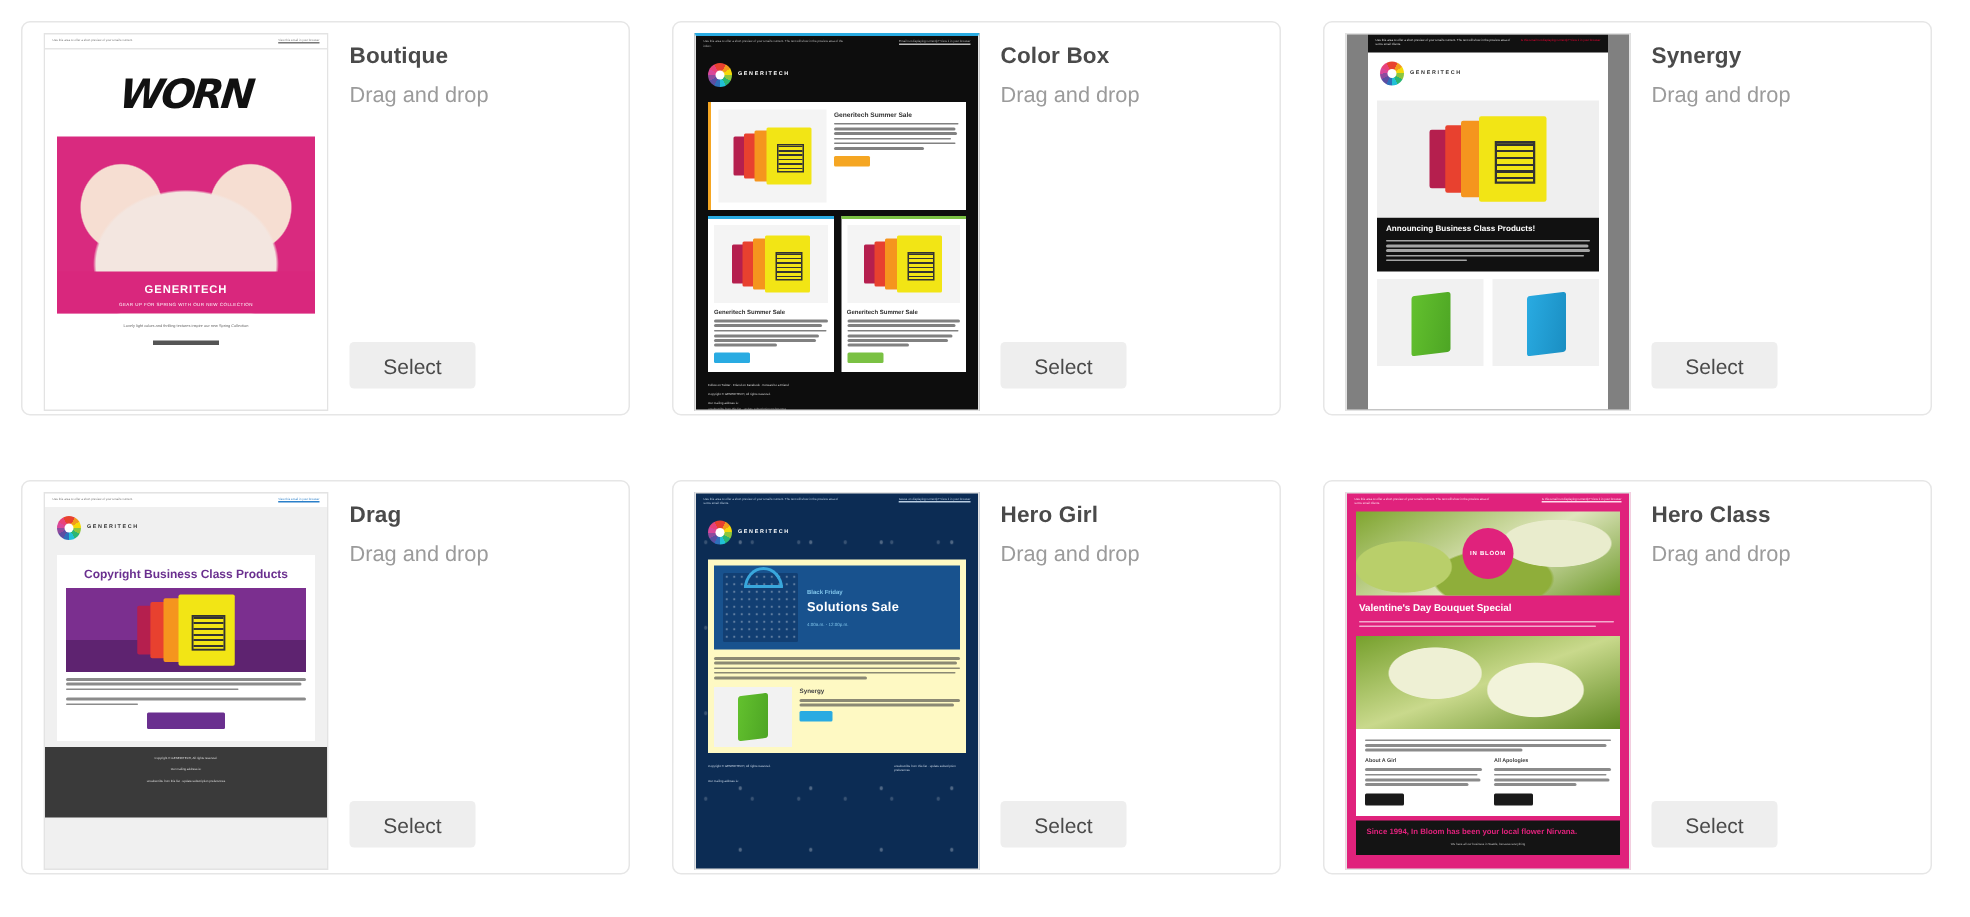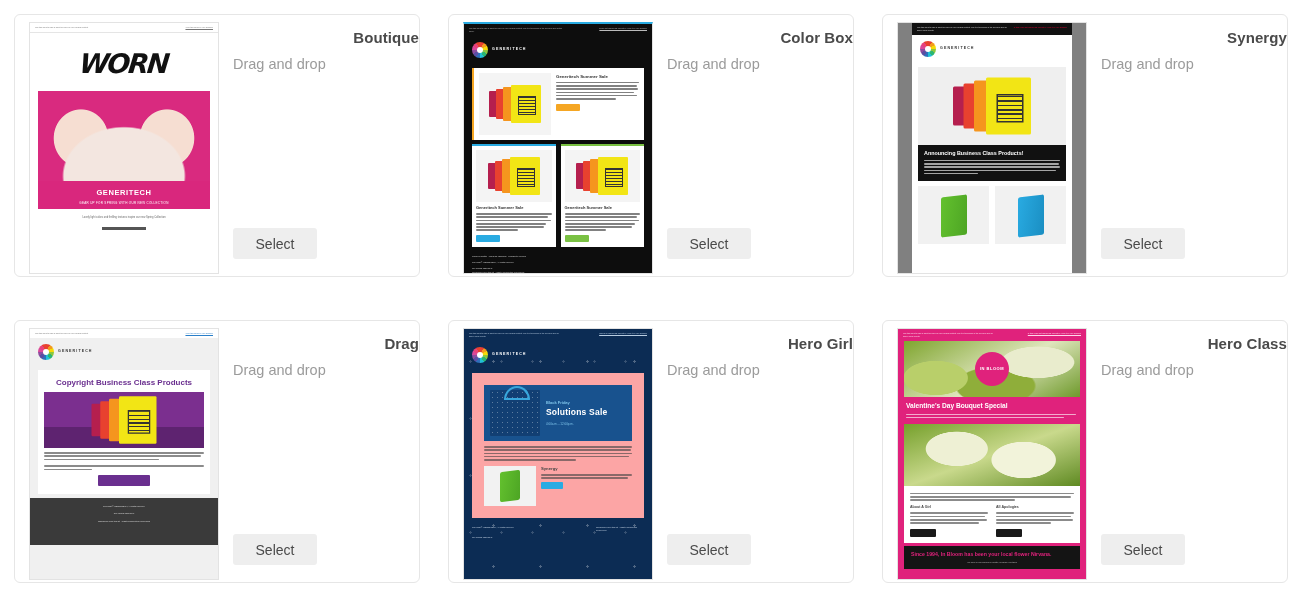--- a/index.html
+++ b/index.html
@@ -48,21 +48,20 @@
     flex: 1;
     padding: 14px 0 0 14px;
     position: relative;
   }
   .title {
     font-size: 15px;
     font-weight: bold;
     color: #4a4a4a;
     letter-spacing: .1px;
     margin: 0 0 10px 0;
-    text-align: right;
   }
   .subtitle {
     font-size: 14.5px;
     color: #9b9b9b;
     margin: 0;
   }
   .select-btn {
     position: absolute;
     left: 14px;
     bottom: 17px;
@@ -171,21 +170,21 @@
   .fl-foot { background:#3a3a3a; color:#ddd; padding: 7px 14px 22px; text-align:center; }
 
   
   .t-herocard { height: 252px; background:#0c2c54; color:#fff; position:relative; }
   .hc-stars { position:absolute; inset:0; pointer-events:none;
      background-image:
        radial-gradient(circle, rgba(255,255,255,.28) 1px, transparent 1.4px),
        radial-gradient(circle, rgba(255,255,255,.18) 1px, transparent 1.4px);
      background-size: 47px 41px, 31px 57px;
      background-position: 6px 12px, 22px 4px; }
-  .hc-card { background:#fca5a5; color:#333; margin: 4px 8px; padding: 12px; position:relative; }
+  .hc-card { background:#fef9c3; color:#333; margin: 4px 8px; padding: 4px; position:relative; }
   .hc-banner { background:#18528e; height: 56px; display:flex; align-items:center; padding: 0 6px; gap:6px; }
   .hc-gift { width: 50px; height: 46px; background:#123f73; position:relative; border-radius:1px;
              background-image: radial-gradient(circle, rgba(255,255,255,.32) .8px, transparent 1px);
              background-size: 5px 5px; }
   .hc-gift::after { content:""; position:absolute; left:14px; top:-4px; width:22px; height:10px;
                     border:2px solid #39a7dc; border-radius: 50% 50% 0 0 / 100% 100% 0 0; }
   .hc-bantext .s1 { color:#7fc4ea; font-size:4px; font-weight:bold; }
   .hc-bantext .s2 { color:#fff; font-size:8.5px; font-weight:bold; letter-spacing:.2px; }
   .hc-bantext .s3 { color:#7fc4ea; font-size:3px; margin-top:2px; }
   .hc-prod { display:flex; gap:5px; margin-top:5px; }

